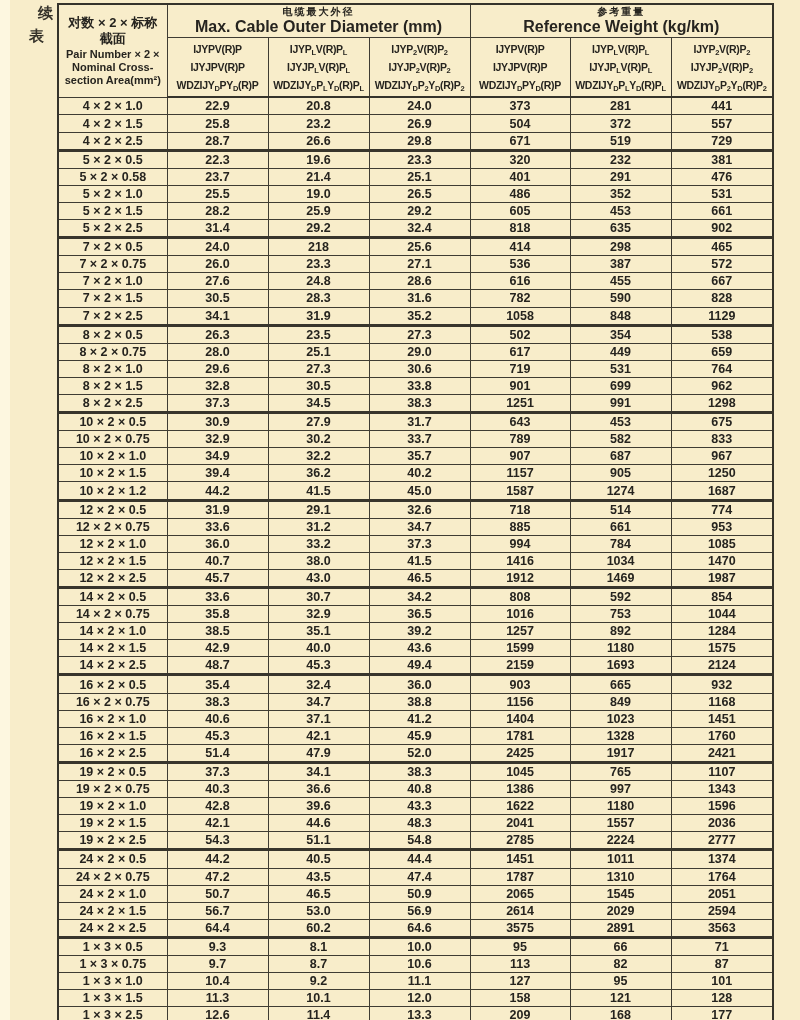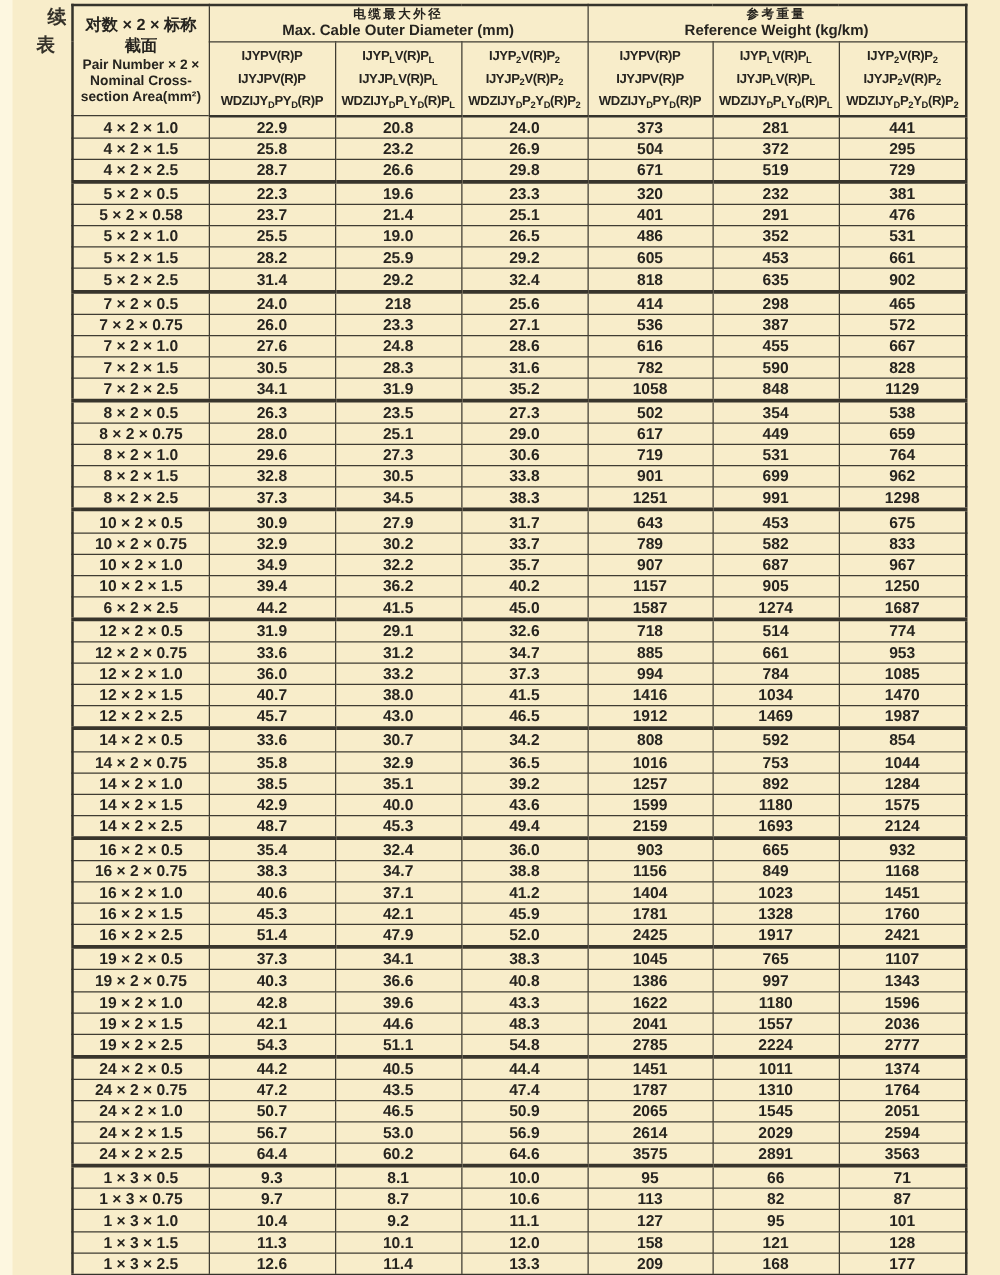--- a/index.html
+++ b/index.html
@@ -20,21 +20,21 @@
   }
   th,td{
     border:1.5px solid #3f3c33;
     text-align:center;vertical-align:middle;
     font-weight:700;padding:0;color:#26241f;
   }
   thead th{padding:1px 0;}
   .pair-th .ln{font-size:13px;line-height:1.3;}
   .pair-th .en-lines .ln{font-size:11px;line-height:1.18;text-align:center;}
   .group-th .zh{font-size:10px;letter-spacing:2px;line-height:1.2;}
-  .group-th .en{font-size:12px;letter-spacing:0;line-height:1.15;}
+  .group-th .en{font-size:16px;letter-spacing:0;line-height:1.15;}
   .type-th{height:56px;margin-left:45px;}
   .type-th .ln{
     font-size:10.5px;line-height:18px;white-space:nowrap;
     letter-spacing:-0.3px;margin:0 -12px;
   }
   .type-th sub,{font-size:7.5px;}
   sub{font-size:7.5px;line-height:0;vertical-align:-2px;}
   thead tr.type-row th{border-bottom:2.5px solid #35332b;}
   tbody td{height:16.1px;font-size:12.5px;line-height:16px;}
   tbody tr.group-start td{border-top:3px solid #38352c;}
@@ -125,21 +125,21 @@
           <td>281</td>
           <td>441</td>
         </tr>
         <tr>
           <td>4 × 2 × 1.5</td>
           <td>25.8</td>
           <td>23.2</td>
           <td>26.9</td>
           <td>504</td>
           <td>372</td>
-          <td>295</td>
+          <td>557</td>
         </tr>
         <tr>
           <td>4 × 2 × 2.5</td>
           <td>28.7</td>
           <td>26.6</td>
           <td>29.8</td>
           <td>671</td>
           <td>519</td>
           <td>729</td>
         </tr>
@@ -308,21 +308,21 @@
         <tr>
           <td>10 × 2 × 1.5</td>
           <td>39.4</td>
           <td>36.2</td>
           <td>40.2</td>
           <td>1157</td>
           <td>905</td>
           <td>1250</td>
         </tr>
         <tr>
-          <td>6 × 2 × 2.5</td>
+          <td>10 × 2 × 1.2</td>
           <td>44.2</td>
           <td>41.5</td>
           <td>45.0</td>
           <td>1587</td>
           <td>1274</td>
           <td>1687</td>
         </tr>
         <tr class="group-start">
           <td>12 × 2 × 0.5</td>
           <td>31.9</td>

